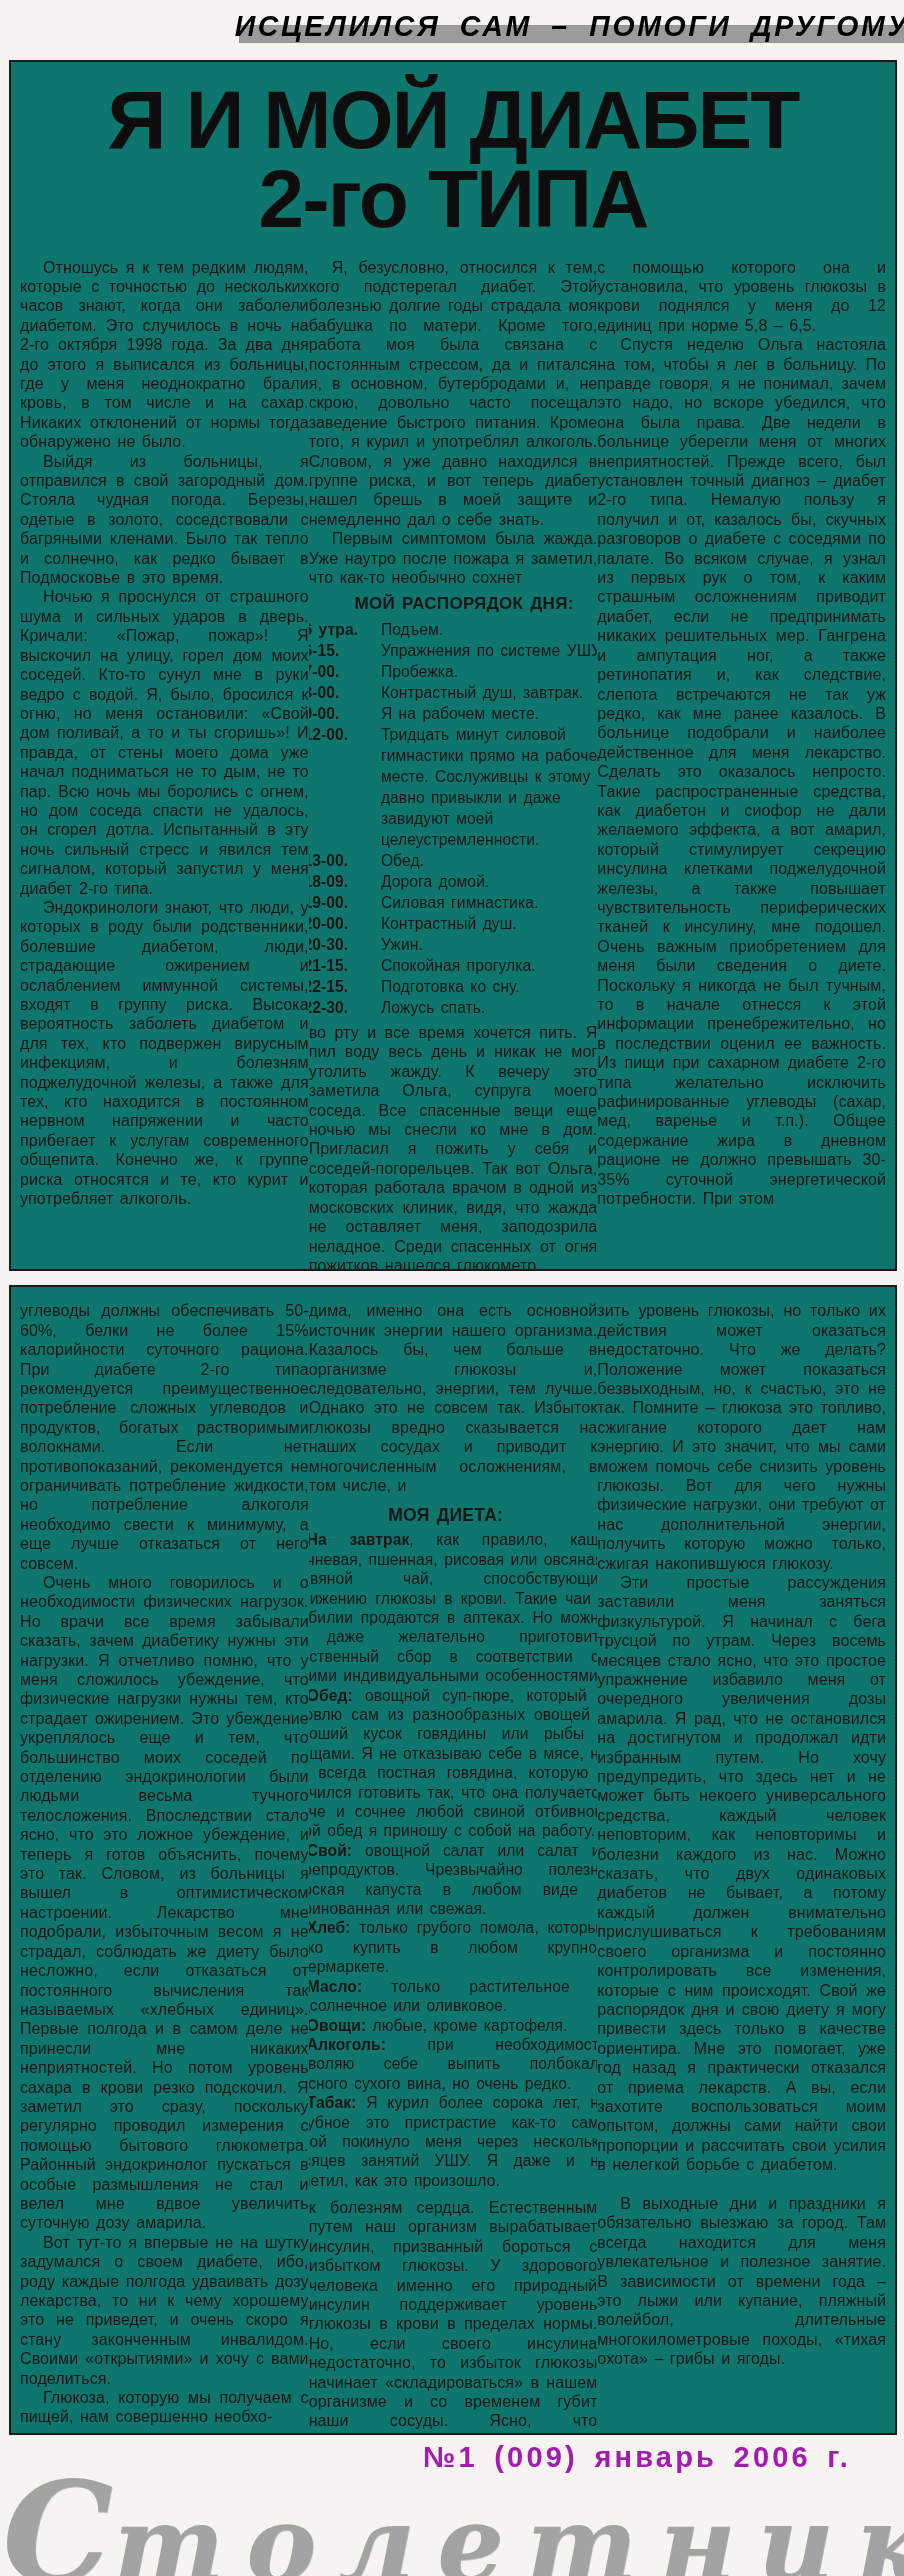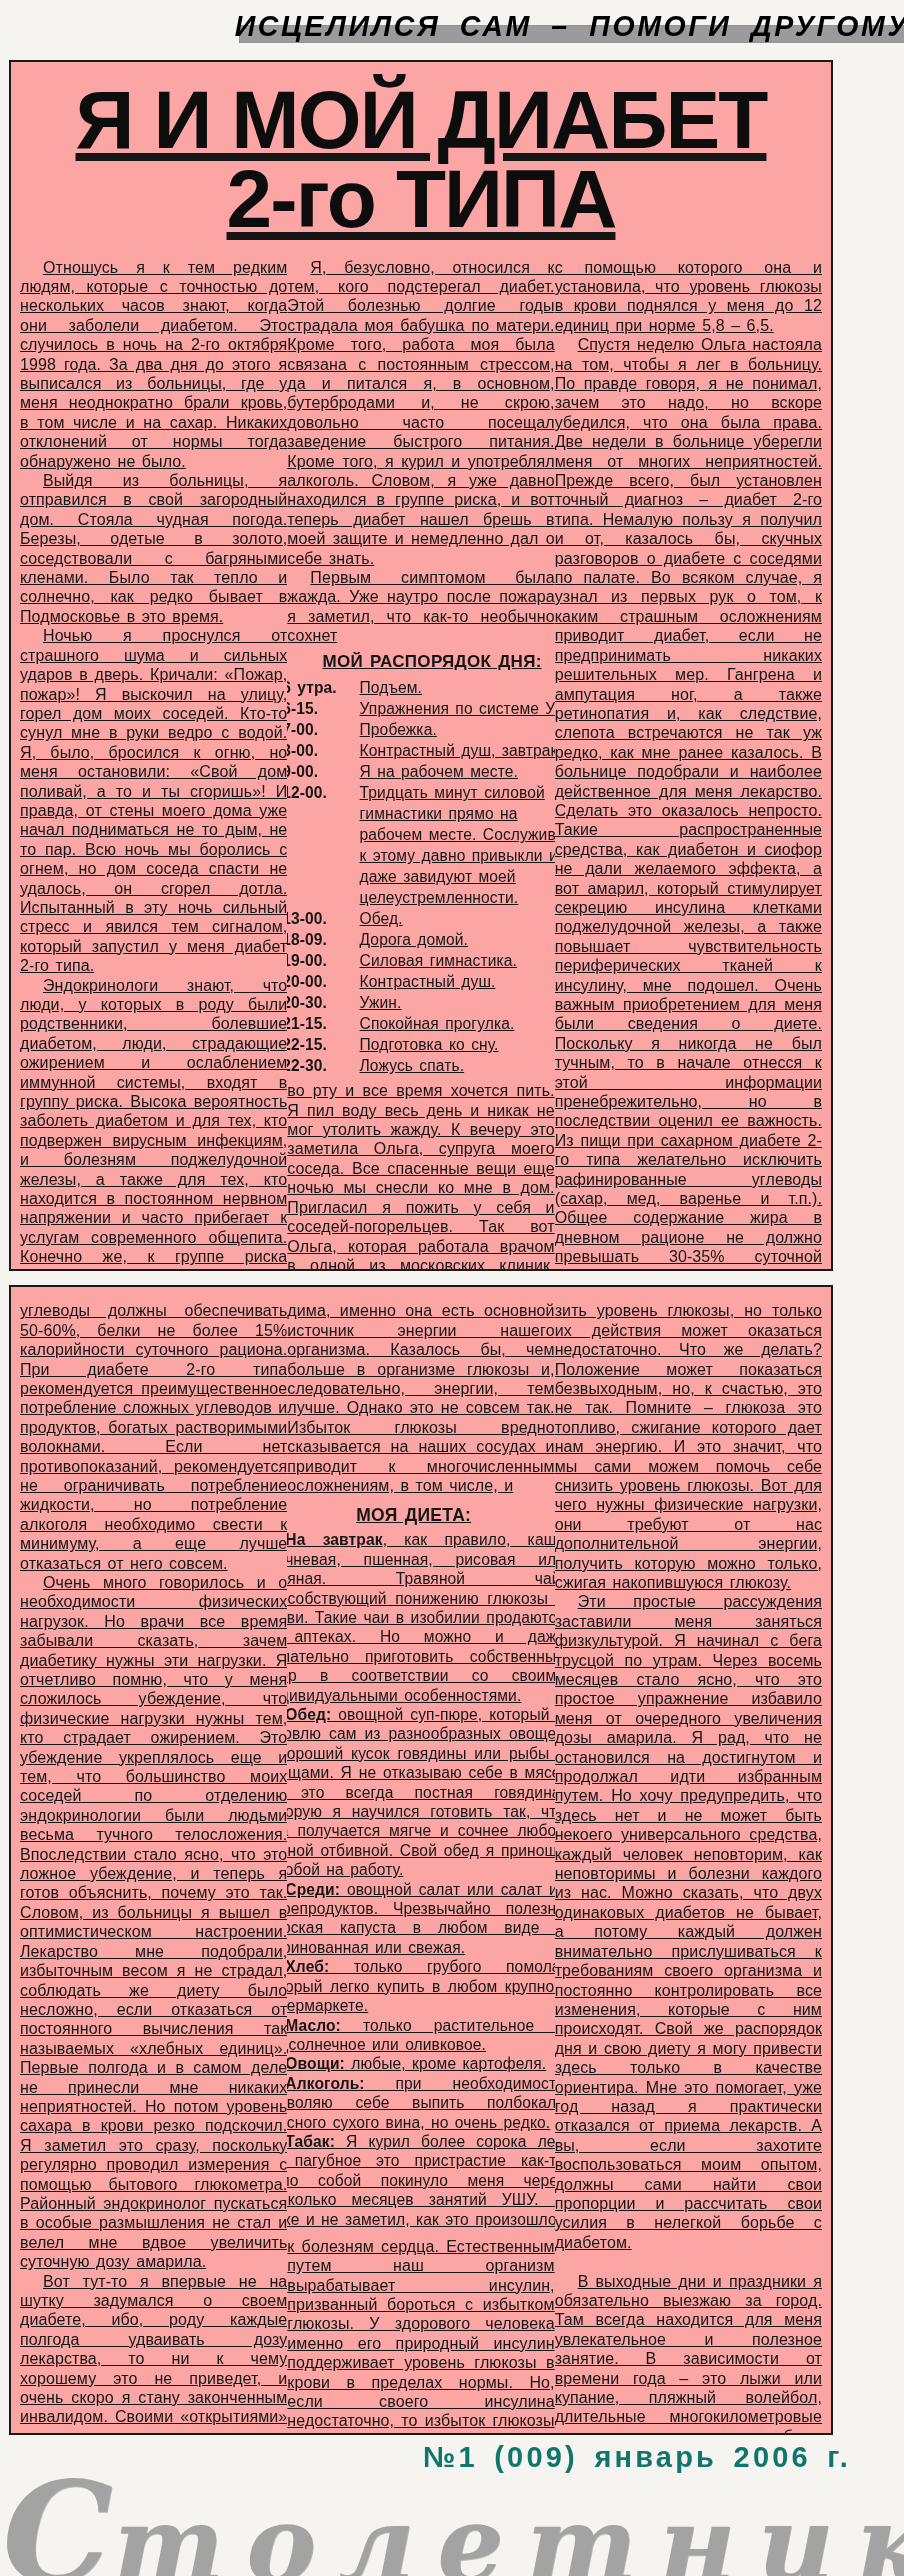--- a/index.html
+++ b/index.html
@@ -19,23 +19,23 @@
     box-shadow:0 0 0 0.6px #8c8c8c inset;
     margin-top:8px;
   }
   .banner-text{
     font-weight:bold;font-style:italic;
     font-size:28.5px;letter-spacing:2.6px;word-spacing:9px;
     color:#000;transform:scaleY(1.05);white-space:nowrap;
   }
   
   .page{
-    position:absolute;left:9px;width:824px;
+    position:absolute;left:9px;width:888px;
     border:2.6px solid #1a1a1a;box-sizing:border-box;
-    overflow:hidden;background:#fca5a5;text-decoration:underline;
+    overflow:hidden;background:#0f766e;
   }
   .page1{top:60px;height:1211px;padding:3.9px 9px 5.2px;}
   .page2{top:1285px;height:1150px;padding:14.3px 9px 5.2px;}
   .title{
     text-align:center;font-weight:bold;
     font-size:82px;line-height:79px;letter-spacing:-1.9px;
     margin:14.3px 0 19.4px;color:#0d0d0d;
   }
   .cols{display:flex;align-items:flex-start;}
   .col{
@@ -66,21 +66,21 @@
   }
   .diet-title{
     font-weight:bold;text-align:center;
     font-size:17.5px;margin:10.4px 0 5.2px;letter-spacing:0.3px;
   }
   .diet-item{margin:0;text-indent:23px;text-align:justify;}
   .diet-label{font-weight:bold;}
   
   .issue{
     position:absolute;top:2441px;right:54px;
-    font-size:29px;font-weight:bold;color:#0f766e;
+    font-size:29px;font-weight:bold;color:#a21caf;
     letter-spacing:3.2px;word-spacing:5.2px;white-space:nowrap;
   }
   .masthead{
     position:absolute;top:2477px;left:2.6px;width:902px;
     font-family:"DejaVu Serif", serif;font-style:italic;font-weight:bold;
     color:#a3a3a3;white-space:nowrap;overflow:visible;
     text-shadow:0.6px 0.6px 0 #b8b8b8;
   }
   .masthead .initial{font-size:139px;line-height:110px;}
   .masthead .rest{font-size:105px;line-height:110px;letter-spacing:22px;}
@@ -140,21 +140,21 @@
       <p>Очень много говорилось и о необходимости физических нагрузок. Но врачи все время забывали сказать, зачем диабетику нужны эти нагрузки. Я отчетливо помню, что у меня сложилось убеждение, что физические нагрузки нужны тем, кто страдает ожирением. Это убеждение укреплялось еще и тем, что большинство моих соседей по отделению эндокринологии были людьми весьма тучного телосложения. Впоследствии стало ясно, что это ложное убеждение, и теперь я готов объяснить, почему это так. Словом, из больницы я вышел в оптимистическом настроении. Лекарство мне подобрали, избыточным весом я не страдал, соблюдать же диету было несложно, если отказаться от постоянного вычисления так называемых «хлебных единиц». Первые полгода и в самом деле не принесли мне никаких неприятностей. Но потом уровень сахара в крови резко подскочил. Я заметил это сразу, поскольку регулярно проводил измерения с помощью бытового глюкометра. Районный эндокринолог пускаться в особые размышления не стал и велел мне вдвое увеличить суточную дозу амарила.</p>
       <p>Вот тут-то я впервые не на шутку задумался о своем диабете, ибо, роду каждые полгода удваивать дозу лекарства, то ни к чему хорошему это не приведет, и очень скоро я стану законченным инвалидом. Своими «открытиями» и хочу с вами поделиться.</p>
       <p>Глюкоза, которую мы получаем с пищей, нам совершенно необхо-</p>
     </div>
     <div class="col">
       <p class="cont">дима, именно она есть основной источник энергии нашего организма. Казалось бы, чем больше в организме глюкозы и, следовательно, энергии, тем лучше. Однако это не совсем так. Избыток глюкозы вредно сказывается на наших сосудах и приводит к многочисленным осложнениям, в том числе, и</p>
       <div class="diet">
         <div class="diet-title">МОЯ ДИЕТА:</div>
         <p class="diet-item"><span class="diet-label">На завтрак</span><span>, как правило, каша гречневая, пшенная, рисовая или овсяная. Травяной чай, способствующий понижению глюкозы в крови. Такие чаи в изобилии продаются в аптеках. Но можно и даже желательно приготовить собственный сбор в соответствии со своими индивидуальными особенностями.</span></p>
         <p class="diet-item"><span class="diet-label">Обед:</span><span> овощной суп-пюре, который я готовлю сам из разнообразных овощей и хороший кусок говядины или рыбы с овощами. Я не отказываю себе в мясе, но это всегда постная говядина, которую я научился готовить так, что она получается мягче и сочнее любой свиной отбивной. Свой обед я приношу с собой на работу.</span></p>
-        <p class="diet-item"><span class="diet-label">Среди:</span><span> овощной салат или салат из морепродуктов. Чрезвычайно полезна морская капуста в любом виде – маринованная или свежая.</span></p>
+        <p class="diet-item"><span class="diet-label">Свой:</span><span> овощной салат или салат из морепродуктов. Чрезвычайно полезна морская капуста в любом виде – маринованная или свежая.</span></p>
         <p class="diet-item"><span class="diet-label">Хлеб:</span><span> только грубого помола, который легко купить в любом крупном супермаркете.</span></p>
         <p class="diet-item"><span class="diet-label">Масло:</span><span> только растительное – подсолнечное или оливковое.</span></p>
         <p class="diet-item"><span class="diet-label">Овощи:</span><span> любые, кроме картофеля.</span></p>
         <p class="diet-item"><span class="diet-label">Алкоголь:</span><span> при необходимости позволяю себе выпить полбокала красного сухого вина, но очень редко.</span></p>
         <p class="diet-item"><span class="diet-label">Табак:</span><span> Я курил более сорока лет, но пагубное это пристрастие как-то само собой покинуло меня через несколько месяцев занятий УШУ. Я даже и не заметил, как это произошло.</span></p>
       </div>
       <p class="cont">к болезням сердца. Естественным путем наш организм вырабатывает инсулин, призванный бороться с избытком глюкозы. У здорового человека именно его природный инсулин поддерживает уровень глюкозы в крови в пределах нормы. Но, если своего инсулина недостаточно, то избыток глюкозы начинает «складироваться» в нашем организме и со временем губит наши сосуды. Ясно, что лекарственные препараты призваны сни-</p>
     </div>
     <div class="col">
       <p class="cont">зить уровень глюкозы, но только их действия может оказаться недостаточно. Что же делать? Положение может показаться безвыходным, но, к счастью, это не так. Помните – глюкоза это топливо, сжигание которого дает нам энергию. И это значит, что мы сами можем помочь себе снизить уровень глюкозы. Вот для чего нужны физические нагрузки, они требуют от нас дополнительной энергии, получить которую можно только, сжигая накопившуюся глюкозу.</p>

